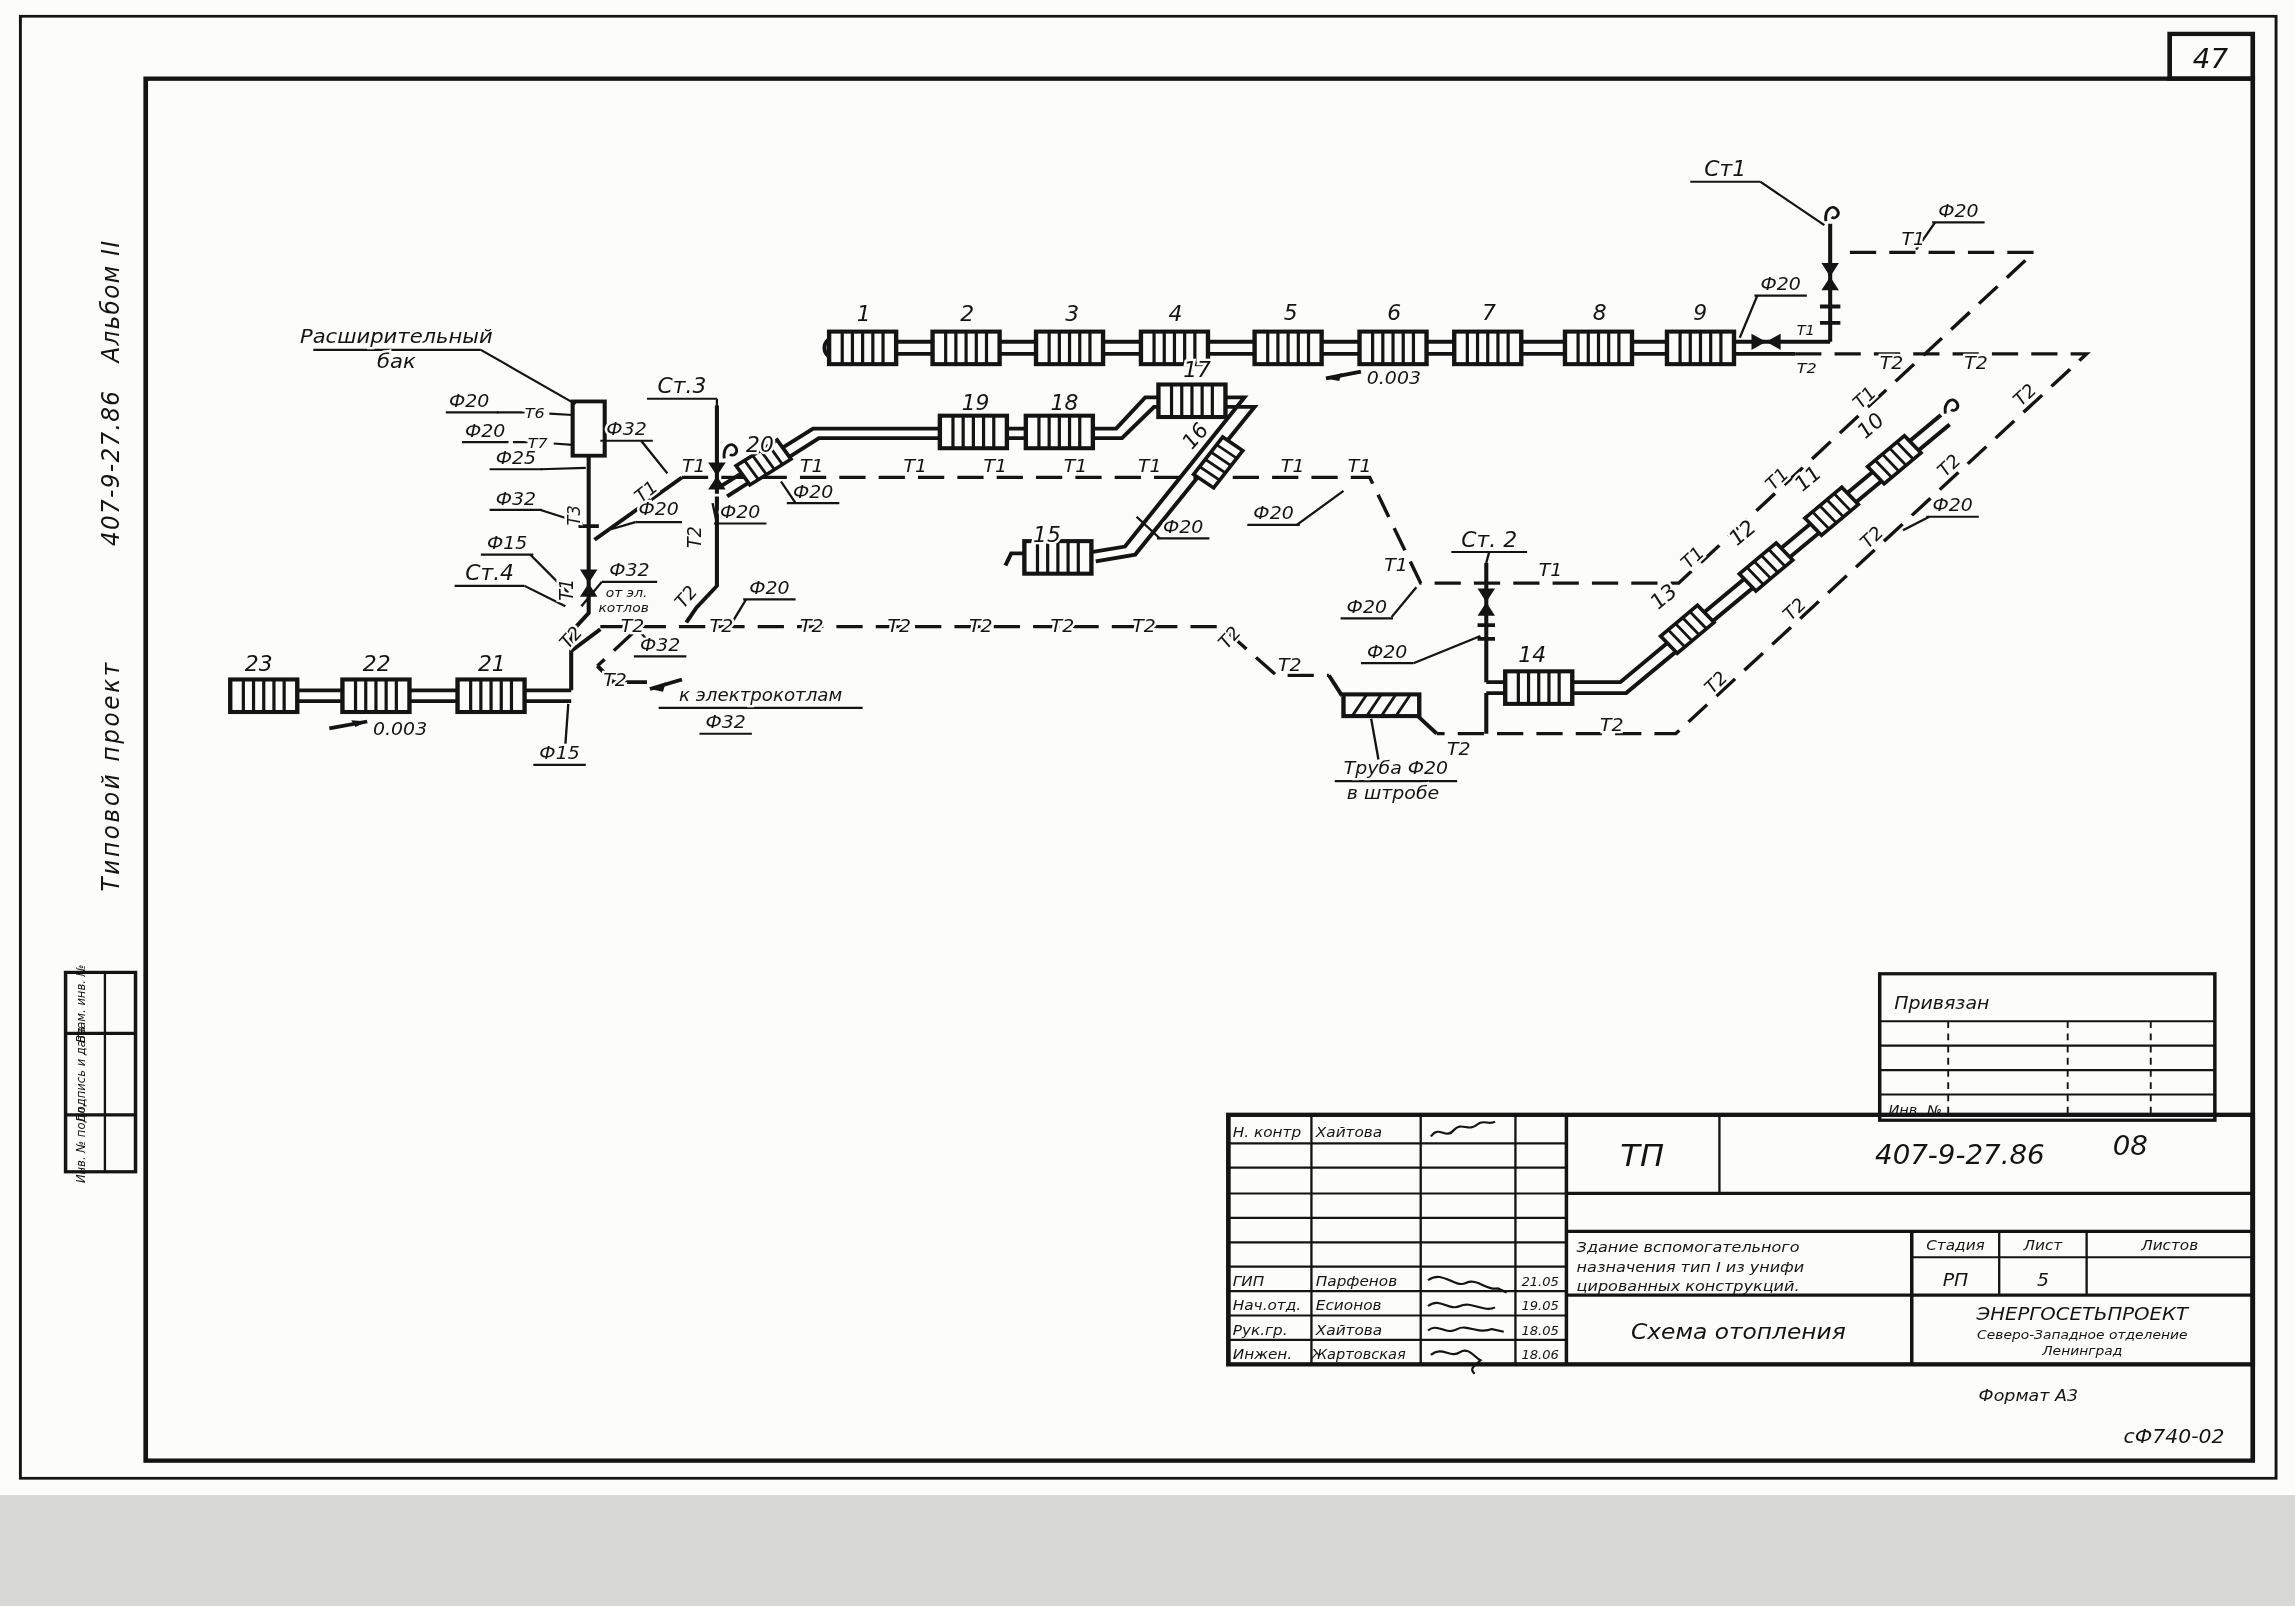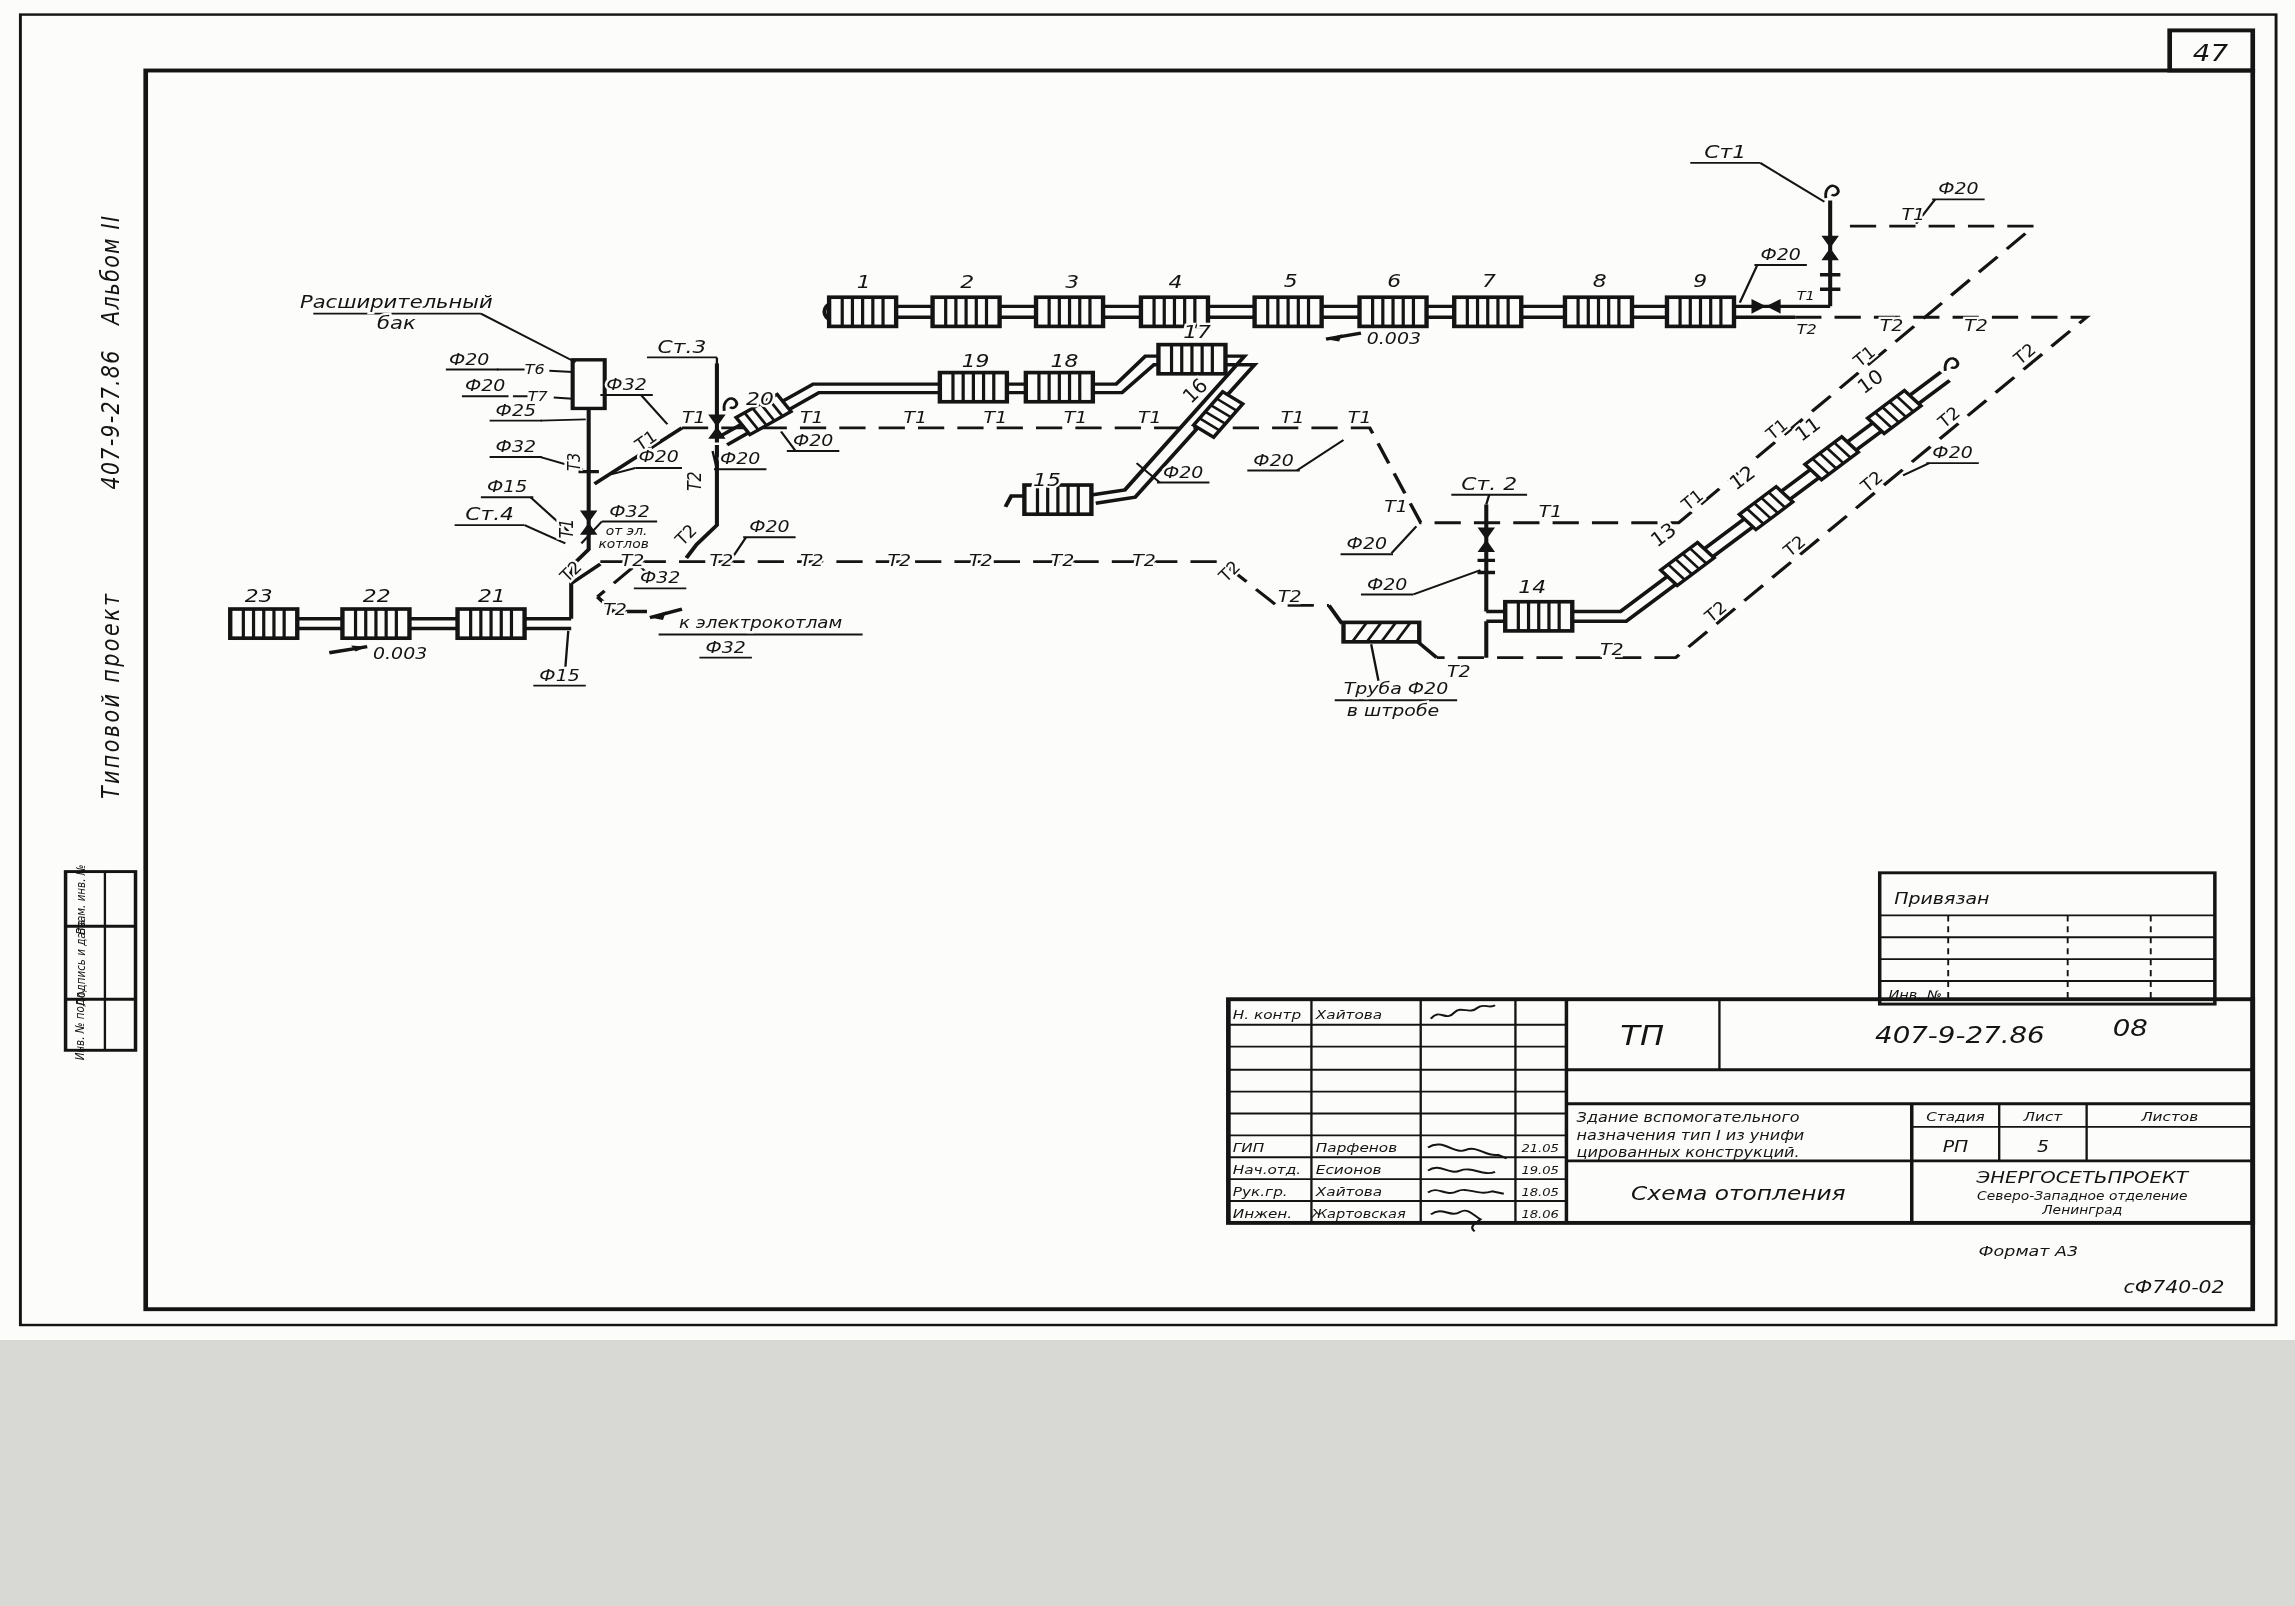--- a/index.html
+++ b/index.html
@@ -1,16 +1,16 @@
 <!DOCTYPE html>
 <html style="font-size:7.8px"><head>
 <meta charset="utf-8">
 <style>
   html,body{margin:0;padding:0;background:#d8d8d4;}
-  .sheet{width:2295px;height:1340px;background:#fcfcfa;position:relative;}
+  .sheet{width:2295px;height:1495px;background:#fcfcfa;position:relative;}
   svg{display:block;width:100%;height:100%;}
   .hw{font-family:"DejaVu Sans",sans-serif;font-style:italic;fill:#141414;}
   .lbl{paint-order:stroke;stroke:#fcfcfa;stroke-width:3.5px;}
   .ink{stroke:#141414;fill:none;}
   .thin{stroke-width:1.6;}
   .mid{stroke-width:2.4;}
   .thick{stroke-width:3.2;}
   .dash{stroke-dasharray:18 9;}
   .dashfine{stroke-dasharray:5 4;}
   .blackfill{fill:#141414;stroke:none;}

